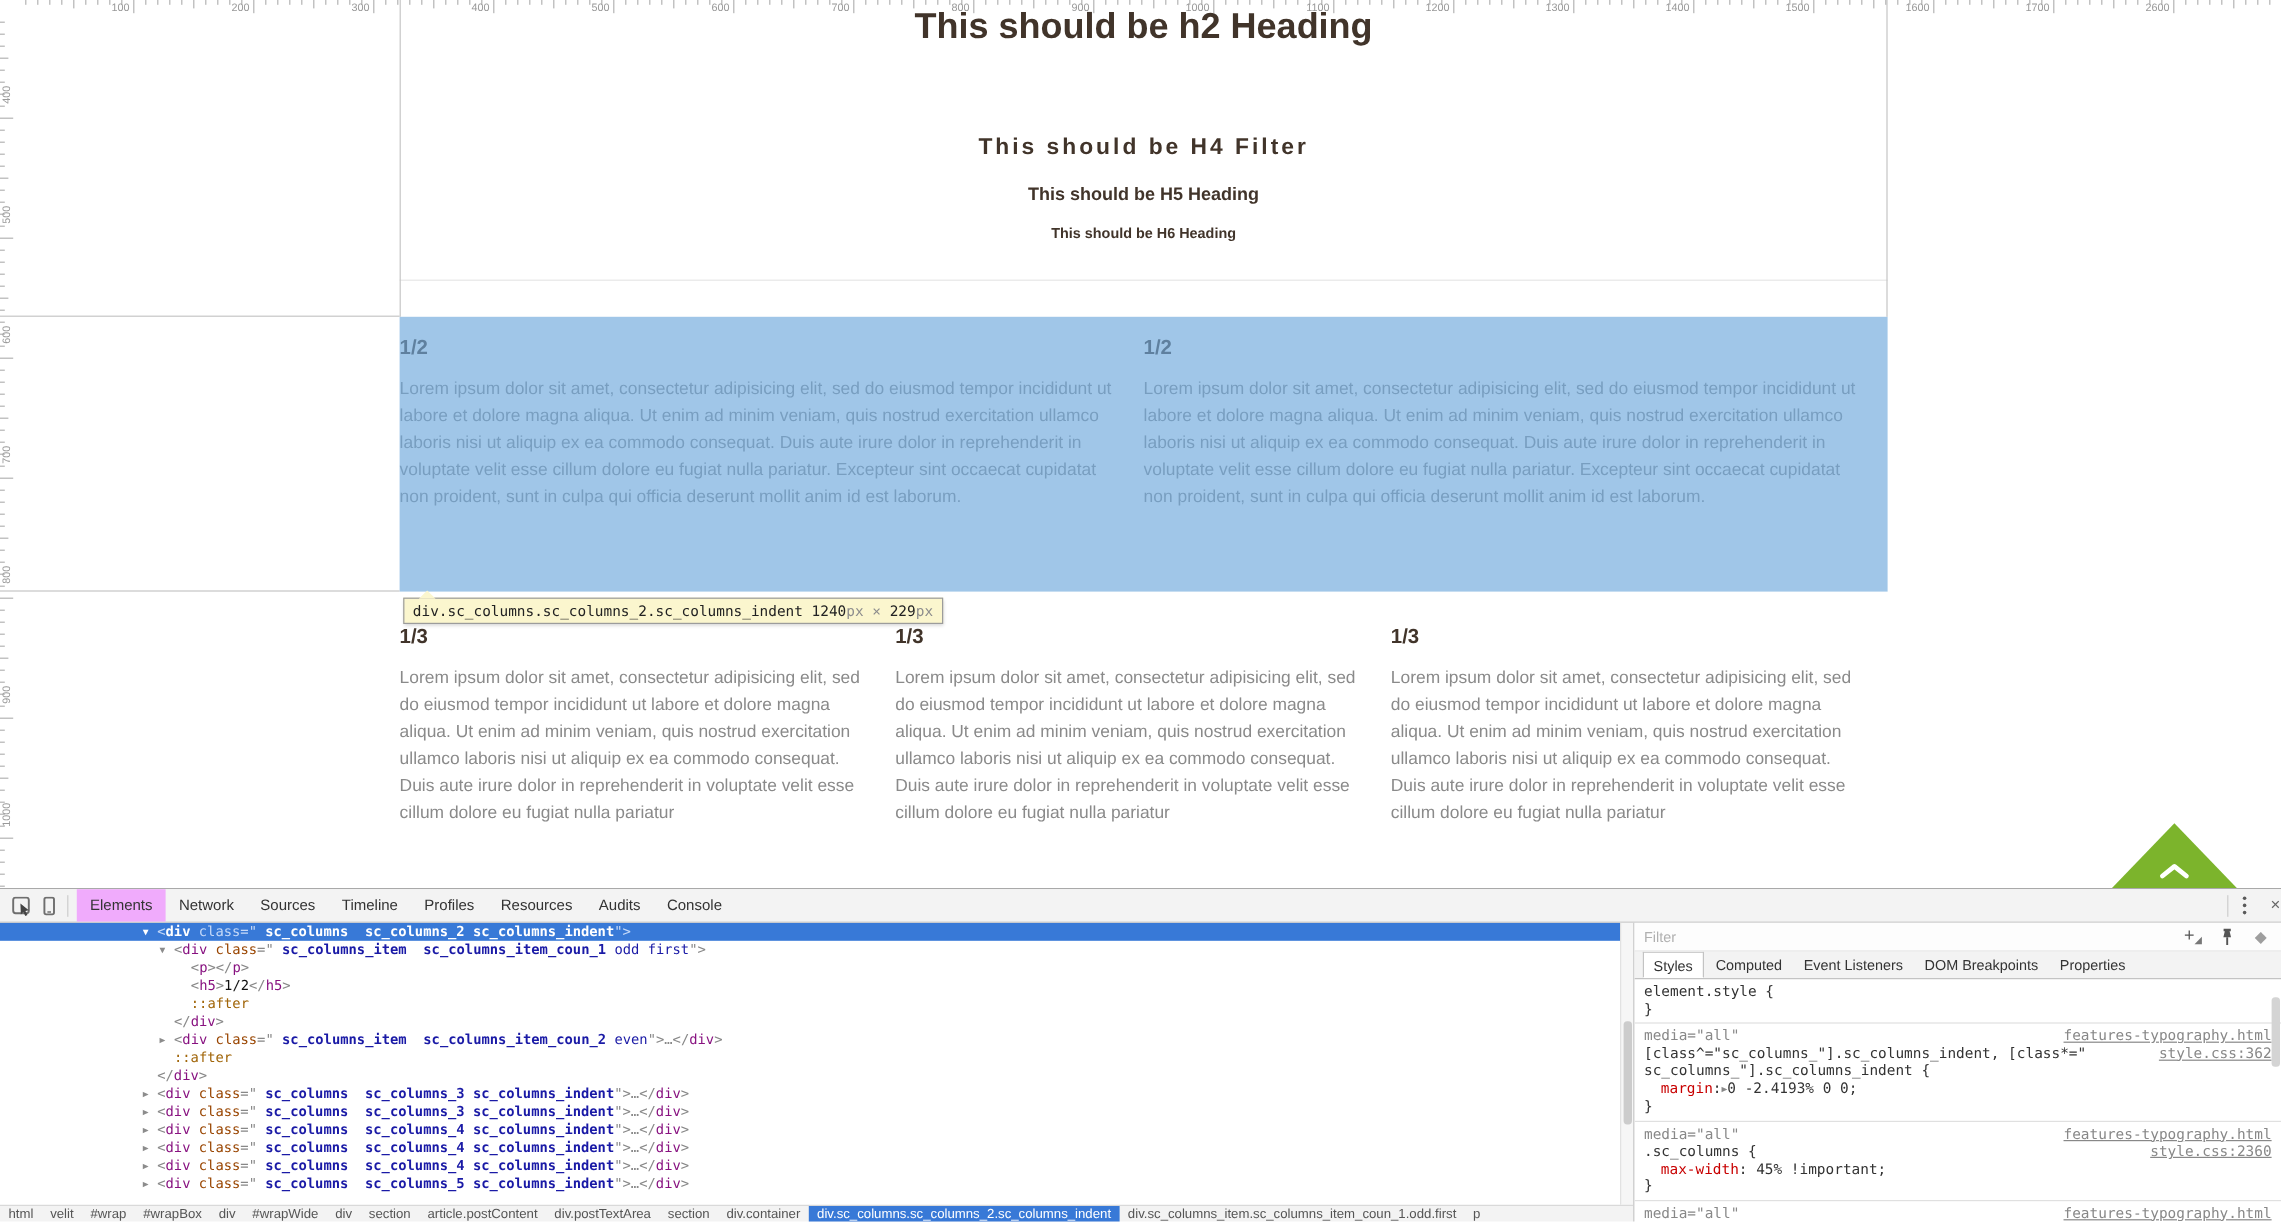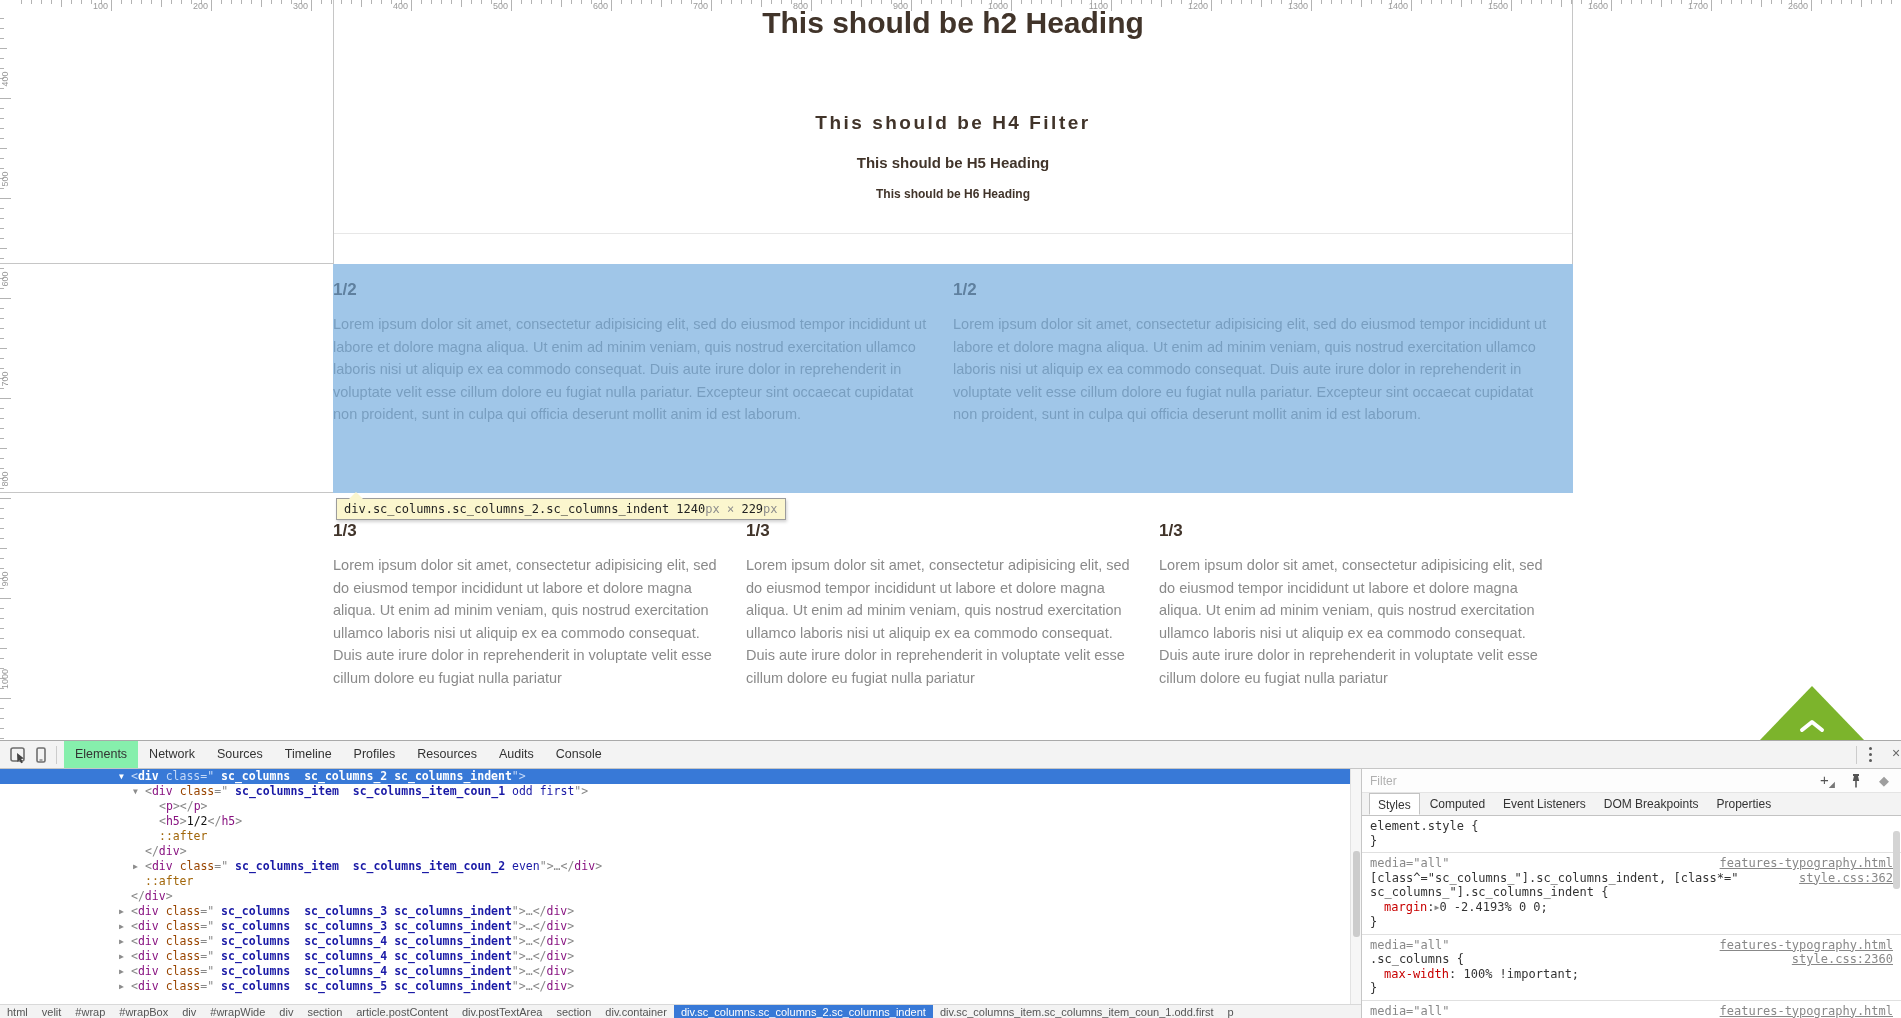--- a/index.html
+++ b/index.html
@@ -42,21 +42,21 @@
 .vtick{position:absolute;left:0;height:1px;background:#b3b3b3}
 .w4{width:4px}.w7{width:7px}.w11{width:11px}
 .vlab{position:absolute;left:-12px;width:34px;height:10px;font-size:9px;color:#999;text-align:center;transform:rotate(-90deg)}
 
 
 #devtools{position:absolute;left:0;top:740px;width:1901px;height:278px;background:#fff;border-top:1px solid #a9a9a9}
 #dt-toolbar{position:absolute;left:0;top:0;width:1901px;height:28px;background:#f3f3f3;border-bottom:1px solid #c6c6c6}
 .tbsep{position:absolute;top:5px;width:1px;height:18px;background:#ccc}
 #dt-tabs{position:absolute;left:64px;top:0;height:27px;display:flex}
 .dtab{padding:0 11px;line-height:27px;font-size:12.5px;color:#333;white-space:nowrap}
-.dtab.sel{background:#86efac}
+.dtab.sel{background:#f0abfc}
 #dots{position:absolute;left:1869px;top:6px;width:4px}
 #dots i{display:block;width:3px;height:3px;background:#5a5a5a;border-radius:50%;margin-bottom:3px}
 #closex{position:absolute;left:1892px;top:4px;font-size:14px;color:#666}
 
 #dt-tree{position:absolute;left:0;top:28px;width:1350px;height:235px;overflow:hidden;font:11.5px "DejaVu Sans Mono",monospace}
 .trow{height:15px;line-height:15px;white-space:pre}
 .trow.sel{background:#3879d7}
 .arrow{display:inline-block;width:12px;color:#8c8c8c;font-size:8px;vertical-align:1px}
 .tk-p{color:#888}.tk-t{color:#881280}.tk-a{color:#994500}.tk-v{color:#1a1aa6}
 .tk-vb{color:#1a1aa6;font-weight:bold}.tk-x{color:#111}.tk-e{color:#888}.tk-ps{color:#a1660a}
@@ -520,21 +520,21 @@
           <div class="rule">
             <div class="sline"><span class="rlink">features-typography.html</span><span class="media">media="all"</span></div>
             <div class="sline"><span class="rlink">style.css:362</span><span class="sel9">[class^="sc_columns_"].sc_columns_indent, [class*="</span></div>
             <div class="sline"><span class="sel9">sc_columns_"].sc_columns_indent {</span></div>
             <div class="sline"><span class="pad"></span><span class="prop">margin</span><span class="sel9">:</span><span class="arr9">▶</span><span class="val">0 -2.4193% 0 0;</span></div>
             <div class="sline"><span class="sel9">}</span></div>
           </div>
           <div class="rule">
             <div class="sline"><span class="rlink">features-typography.html</span><span class="media">media="all"</span></div>
             <div class="sline"><span class="rlink">style.css:2360</span><span class="sel9">.sc_columns {</span></div>
-            <div class="sline"><span class="pad"></span><span class="prop">max-width</span><span class="sel9">: </span><span class="val">100% !important;</span></div>
+            <div class="sline"><span class="pad"></span><span class="prop">max-width</span><span class="sel9">: </span><span class="val">45% !important;</span></div>
             <div class="sline"><span class="sel9">}</span></div>
           </div>
           <div class="rule">
             <div class="sline"><span class="rlink">features-typography.html</span><span class="media">media="all"</span></div>
           </div>
         </div>
       <div id="st-thumb"></div>
     </div>
   </div>
 </div>

